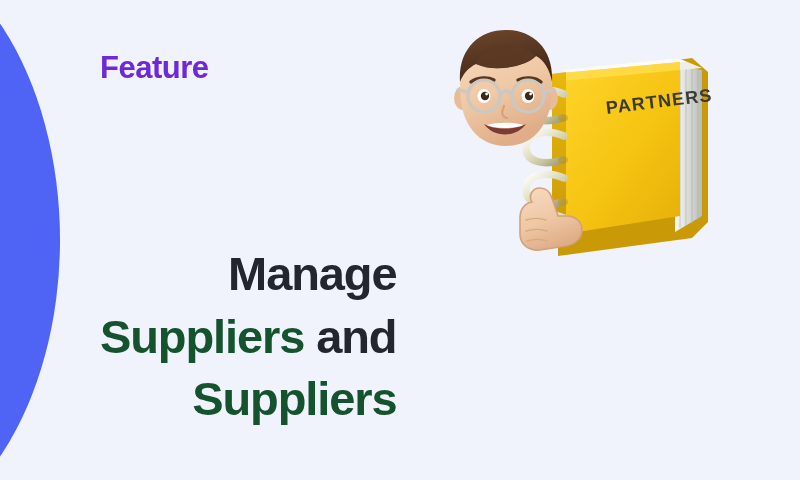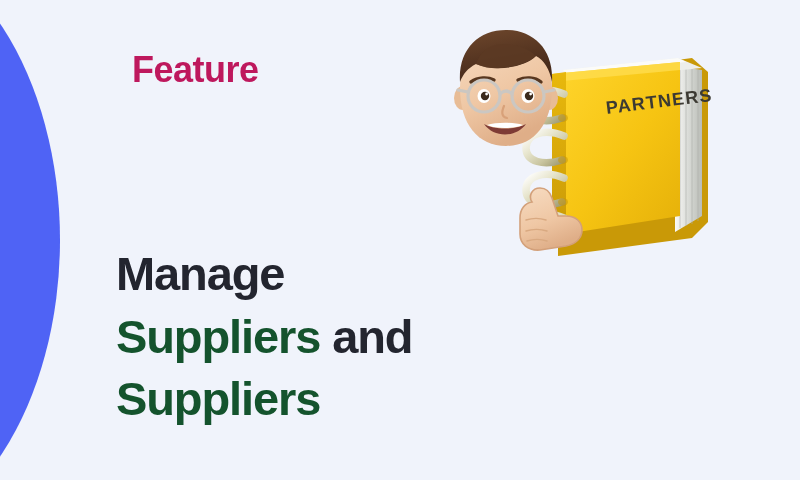--- a/index.html
+++ b/index.html
@@ -36,38 +36,38 @@
     top:0;
     width:420px;
     height:480px;
     z-index:3;
   }
 
   .eyebrow {
     position:absolute;
     top:52px;
     left:0;
-    font-size:36px;
+    font-size:31px;
     font-weight:700;
     letter-spacing:-0.5px;
-    color:#be185d;
+    color:#6d28d9;
     line-height:1;
-    margin-left:32px;
   }
 
   .headline {
     position:absolute;
     top:243px;
-    left:16px;
+    left:0;
     font-size:47px;
     font-weight:700;
     letter-spacing:-1.1px;
     line-height:1.33;
     color:#23252F;
     white-space:nowrap;
+    text-align:right;
   }
   .headline .line { display:block; }
   .hl-accent { color:#14532d; }
   .hl-dark   { color:#23252F; }
 
   
   .illustration {
     position:absolute;
     left:440px;
     top:20px;

